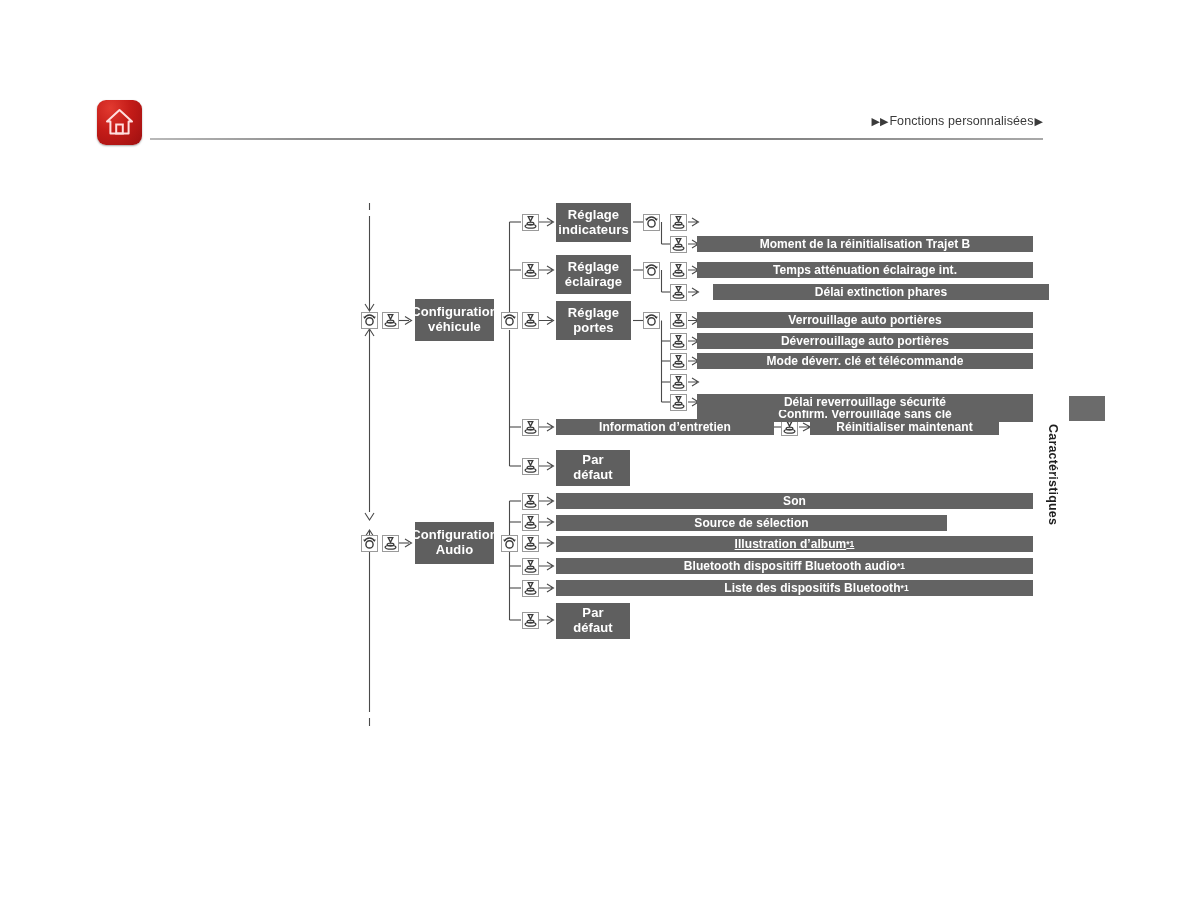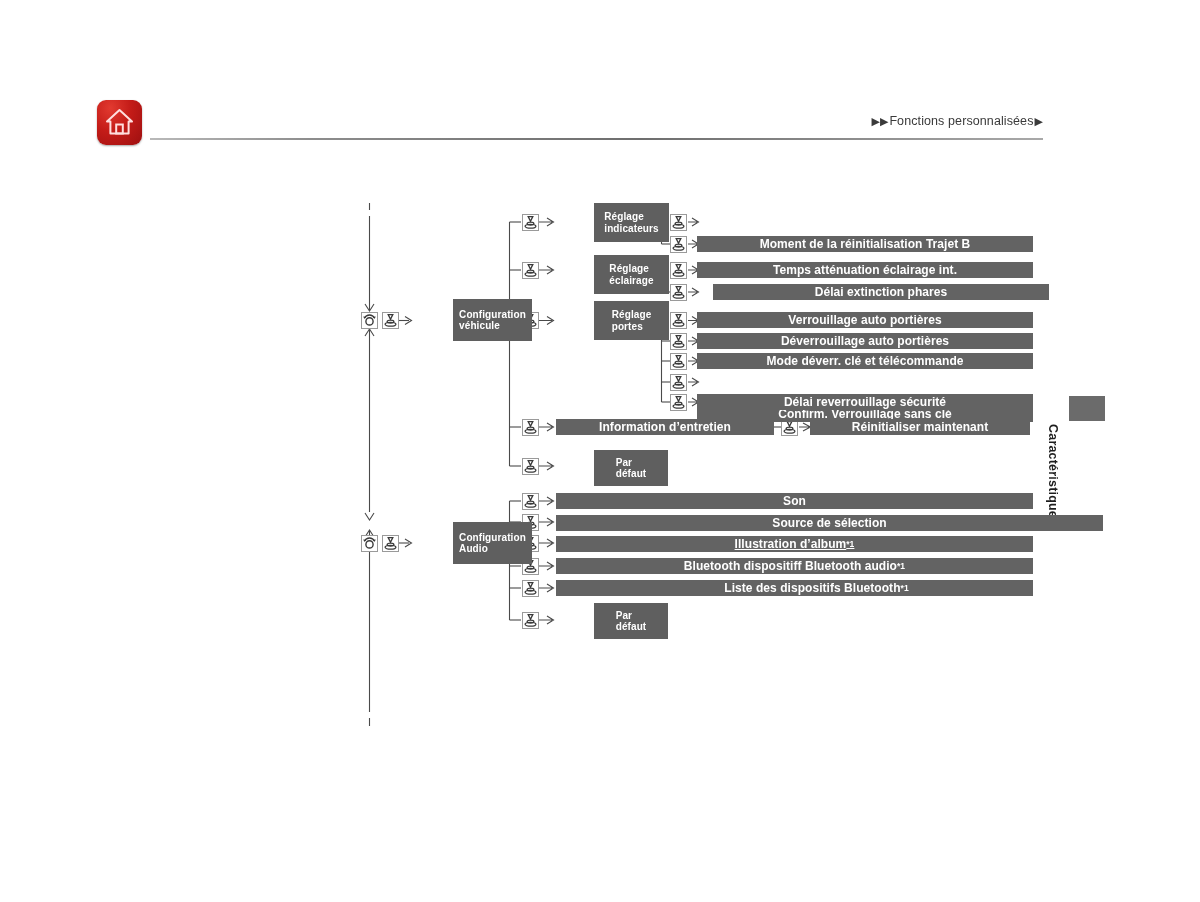--- a/index.html
+++ b/index.html
@@ -51,29 +51,28 @@
   #footer { position:absolute; left:0; top:755px; width:1200px; height:60px; }
 
   
   #diagram { position:absolute; left:0; top:0; width:1200px; height:902px; }
   #diagram svg { position:absolute; left:0; top:0; }
 
   .box {
     position:absolute;
     background:#5f5f5f;
     color:#ffffff;
-    font-size:10px;
+    font-size:13px;
     font-weight:bold;
     display:flex; align-items:center; justify-content:center;
-    text-align:left;
+    text-align:center;
     line-height:1.12;
     letter-spacing:.1px;
     padding:0 4px;
     white-space:pre-line;
-    margin-left:38px;
   }
   .bar {
     position:absolute;
     height:16px;
     background:#636363;
     color:#ffffff;
     font-size:12px;
     font-weight:bold;
     display:flex; align-items:center; justify-content:center;
     letter-spacing:.05px;
@@ -443,27 +442,27 @@
   <div class="bar" style="left:697px; top:262px; width:336px;">Temps atténuation éclairage int.</div>
   <div class="bar" style="left:713px; top:284px; width:336px;">Délai extinction phares</div>
 
   <div class="bar" style="left:697px; top:312px; width:336px;">Verrouillage auto portières</div>
   <div class="bar" style="left:697px; top:333px; width:336px;">Déverrouillage auto portières</div>
   <div class="bar" style="left:697px; top:353px; width:336px;">Mode déverr. clé et télécommande</div>
   <div class="bar" style="left:697px; top:374px; width:336px;margin-top:32px;">Confirm. Verrouillage sans clé</div>
   <div class="bar" style="left:697px; top:394px; width:336px;">Délai reverrouillage sécurité</div>
 
   <div class="bar" style="left:556px; top:419px; width:218px;">Information d’entretien</div>
-  <div class="bar" style="left:810px; top:419px; width:220px;">Réinitialiser maintenant</div>
+  <div class="bar" style="left:810px; top:419px; width:189px;">Réinitialiser maintenant</div>
 
   <div class="bar" style="left:556px; top:493px; width:477px;">
     <span>Son</span>
       <sup></sup>
   </div>
-  <div class="bar" style="left:556px; top:515px; width:547px;">
+  <div class="bar" style="left:556px; top:515px; width:391px;">
     <span>Source de sélection</span>
       <sup></sup>
   </div>
   <div class="bar" style="left:556px; top:536px; width:477px;text-decoration:underline;">
     <span>Illustration d’album</span>
       <sup>*1</sup>
   </div>
   <div class="bar" style="left:556px; top:558px; width:477px;">
     <span>Bluetooth dispositiff Bluetooth audio</span>
       <sup>*1</sup>

